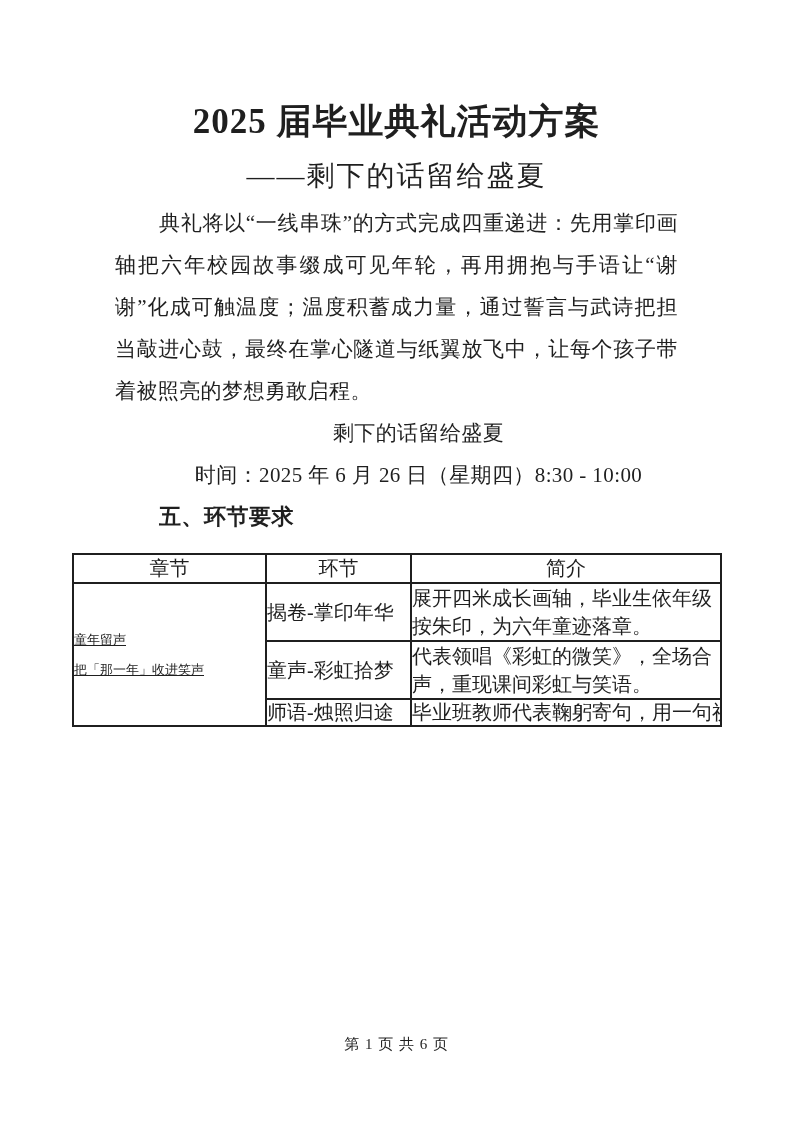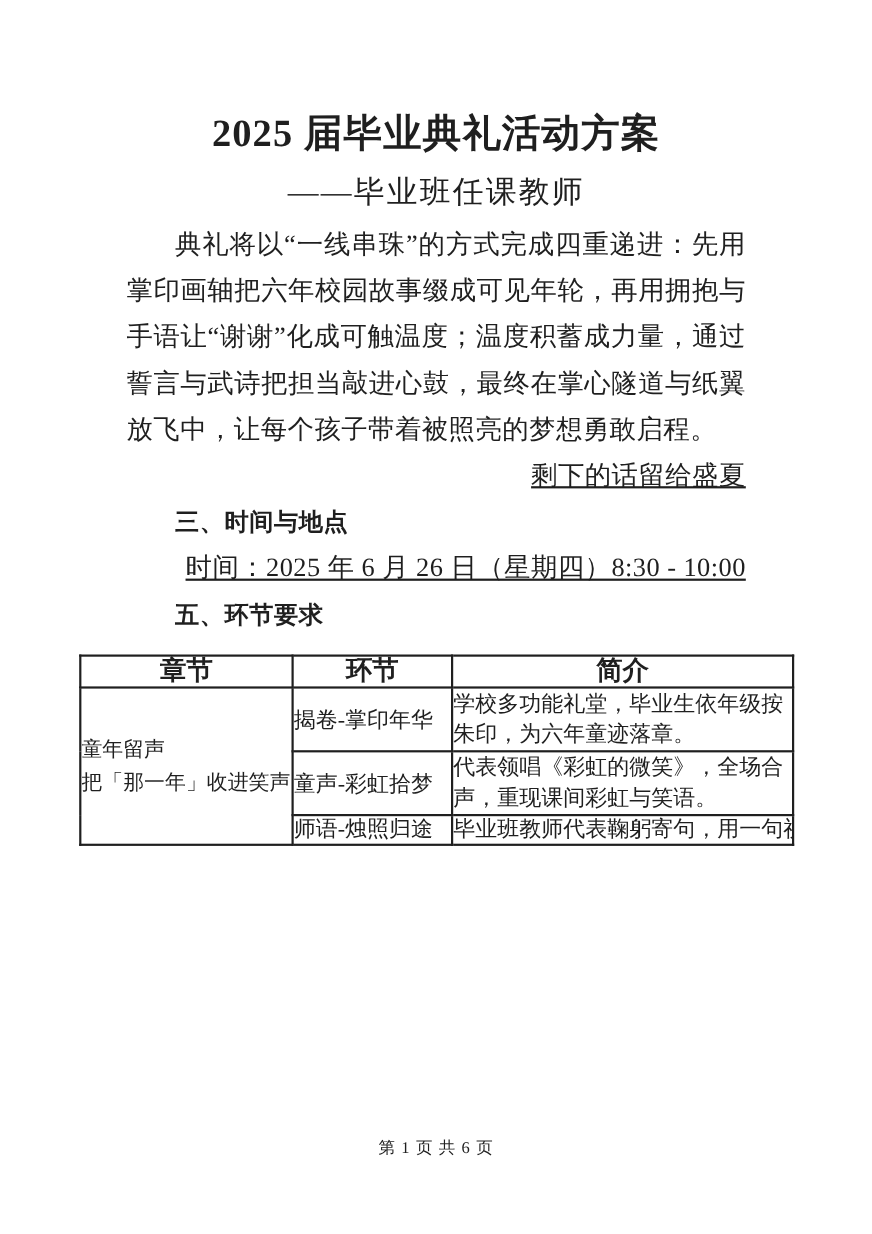--- a/index.html
+++ b/index.html
@@ -33,52 +33,53 @@
   .h {
     margin:0;
     font-size:22px;
     font-weight:bold;
     line-height:42px;
     text-indent:44px;
     letter-spacing:0.5px;
   }
   .para {
     margin:0;
-    font-size:24px;
+    font-size:21px;
     line-height:42px;
     text-indent:44px;
     text-align:justify;
     letter-spacing:0.4px;
   }
-  .para.single { text-align:right;text-decoration:underline; }
+  .para.single { text-align:center; }
   table.tbl {
     margin:15px 0 0 -43px;
     width:648px;
     border-collapse:collapse;
     table-layout:fixed;
     font-size:20px;
   }
   table.tbl th, table.tbl td {
     border:2px solid #1f1f1f;
     padding:0;
   }
   table.tbl th {
     height:27px;
-    font-weight:bold;
+    font-weight:normal;
     text-align:center;
-    font-size:24px;
+    font-size:20px;
     line-height:27px;
   }
   td.chapter {
     vertical-align:middle;
     padding-left:4px;
-    font-size:19px;
+    font-size:13px;
     line-height:30px;
     white-space:nowrap;
     overflow:hidden;
+    text-decoration:underline;
   }
   td.chapter span { display:block; }
   td.seg {
     vertical-align:middle;
     padding-left:6px;
     white-space:nowrap;
     overflow:hidden;
   }
   td.desc {
     vertical-align:middle;
@@ -97,29 +98,28 @@
     line-height:16px;
     letter-spacing:1px;
   }
 </style>
 </head>
 <body>
 
 <div class="page">
 
   <h1 class="title">2025 届毕业典礼活动方案</h1>
-  <h2 class="subtitle">——毕业班任课教师</h2>
+  <h2 class="subtitle">——剩下的话留给盛夏</h2>
 
   <div class="content">
 
     <p class="para">典礼将以“一线串珠”的方式完成四重递进：先用掌印画轴把六年校园故事缀成可见年轮，再用拥抱与手语让“谢谢”化成可触温度；温度积蓄成力量，通过誓言与武诗把担当敲进心鼓，最终在掌心隧道与纸翼放飞中，让每个孩子带着被照亮的梦想勇敢启程。</p>
 
     <p class="para single">剩下的话留给盛夏</p>
 
-    <p class="h">三、时间与地点</p>
     <p class="para single">时间：2025 年 6 月 26 日（星期四）8:30 - 10:00</p>
 
 
     <p class="h">五、环节要求</p>
 
     <table class="tbl">
       <colgroup>
         <col style="width:193px">
         <col style="width:145px">
         <col style="width:310px">
@@ -129,21 +129,21 @@
           <th>章节</th>
           <th>环节</th>
           <th>简介</th>
         </tr>
         <tr class="r">
           <td class="chapter" rowspan="3">
             <span>童年留声</span>
             <span>把「那一年」收进笑声</span>
           </td>
           <td class="seg">揭卷-掌印年华</td>
-          <td class="desc">学校多功能礼堂，毕业生依年级按朱印，为六年童迹落章。</td>
+          <td class="desc">展开四米成长画轴，毕业生依年级按朱印，为六年童迹落章。</td>
         </tr>
         <tr class="r">
           <td class="seg">童声-彩虹拾梦</td>
           <td class="desc">代表领唱《彩虹的微笑》，全场合声，重现课间彩虹与笑语。</td>
         </tr>
         <tr class="last">
           <td class="seg">师语-烛照归途</td>
           <td class="desc">毕业班教师代表鞠躬寄句，用一句祝</td>
         </tr>
       </tbody>

